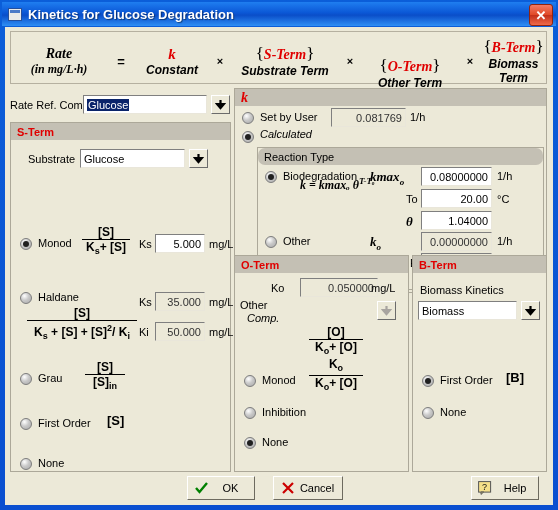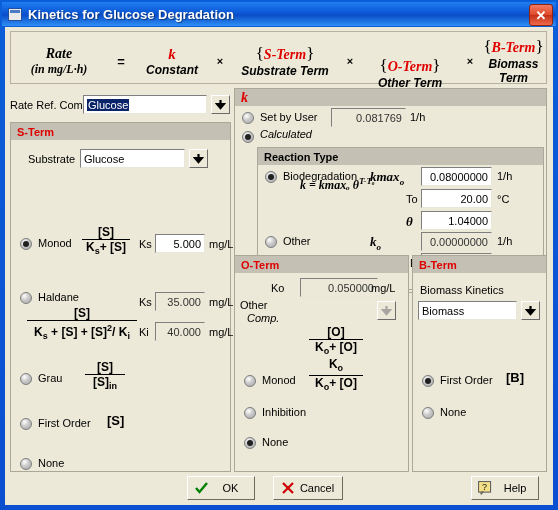--- a/index.html
+++ b/index.html
@@ -77,21 +77,21 @@
   }
   .group-hdr{
     position:absolute;left:0;top:0;right:0;height:17px;
     background:#c4c0b4;
     color:#e00000;font-weight:bold;font-size:11px;
     display:flex;align-items:center;padding-left:6px;
     box-sizing:border-box;
     font-family:"Liberation Sans",sans-serif;
   }
   .group-hdr.k-hdr{color:#e00000;font-style:italic;font-family:"Liberation Serif",serif;font-size:14px;}
-  .group-hdr.plain{color:#000;font-weight:bold;}
+  .group-hdr.plain{color:#000;font-weight:normal;border-radius:7px;}
   
   .tf{
     position:absolute;box-sizing:border-box;
     border:1px solid;
     border-color:#7f7f7f #e9e6da #e9e6da #7f7f7f;
     background:#ffffff;height:19px;
     font-family:"Liberation Sans",sans-serif;font-size:11px;
     display:flex;align-items:center;
     padding:0 3px;color:#000;
   }
@@ -236,21 +236,21 @@
       <div class="radio" style="left:9px;top:169px;"></div>
       <div class="rlabel" style="left:27px;top:168px;">Haldane</div>
       <div class="frac" style="left:16px;top:184px;width:110px;">
         <div class="n">[S]</div>
         <div class="d">K<span class="sub">s</span> + [S] + [S]<span class="sup">2</span>/ K<span class="sub">i</span></div>
       </div>
       <div class="flabel" style="left:128px;top:173px;">Ks</div>
       <div class="tf num dis" style="left:144px;top:169px;width:50px;">35.000</div>
       <div class="unit" style="left:198px;top:173px;">mg/L</div>
       <div class="flabel" style="left:128px;top:203px;">Ki</div>
-      <div class="tf num dis" style="left:144px;top:199px;width:50px;">40.000</div>
+      <div class="tf num dis" style="left:144px;top:199px;width:50px;">50.000</div>
       <div class="unit" style="left:198px;top:203px;">mg/L</div>
 
       <div class="radio" style="left:9px;top:250px;"></div>
       <div class="rlabel" style="left:27px;top:249px;">Grau</div>
       <div class="frac" style="left:74px;top:238px;width:40px;">
         <div class="n">[S]</div>
         <div class="d"><span>[S]</span><span class="sub">in</span></div>
       </div>
 
       <div class="radio" style="left:9px;top:295px;"></div>

